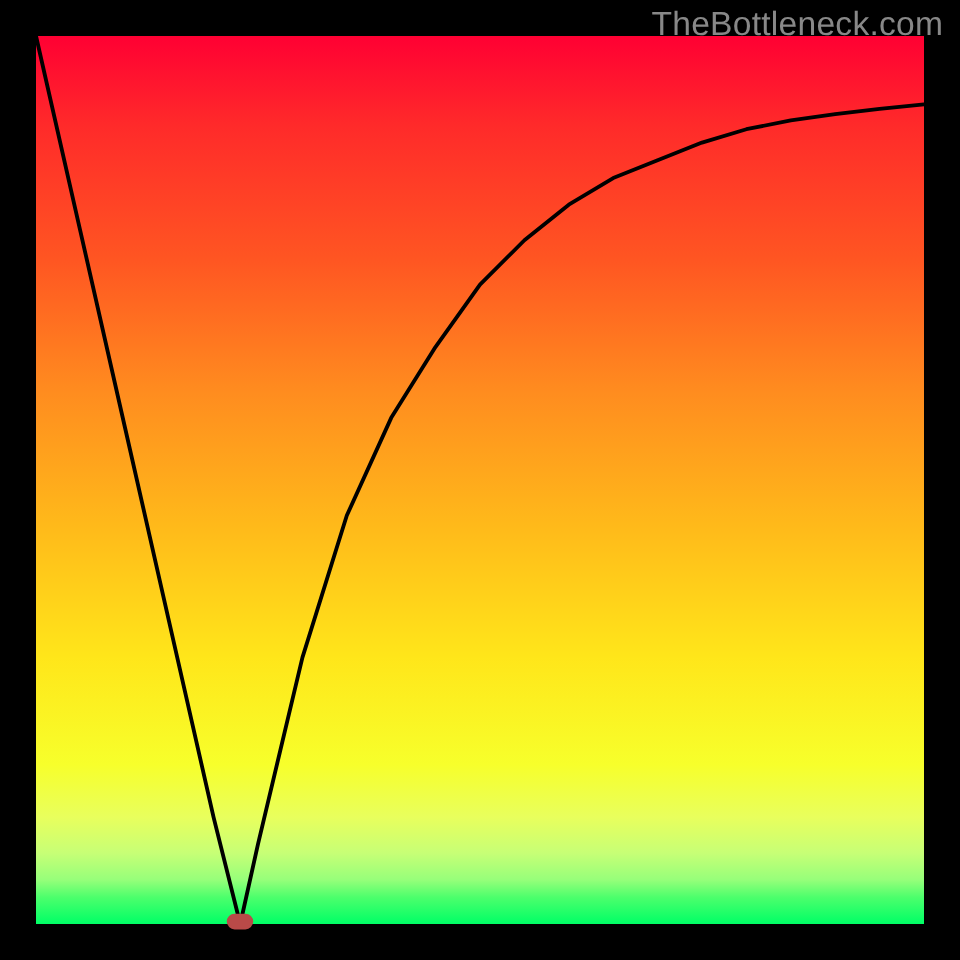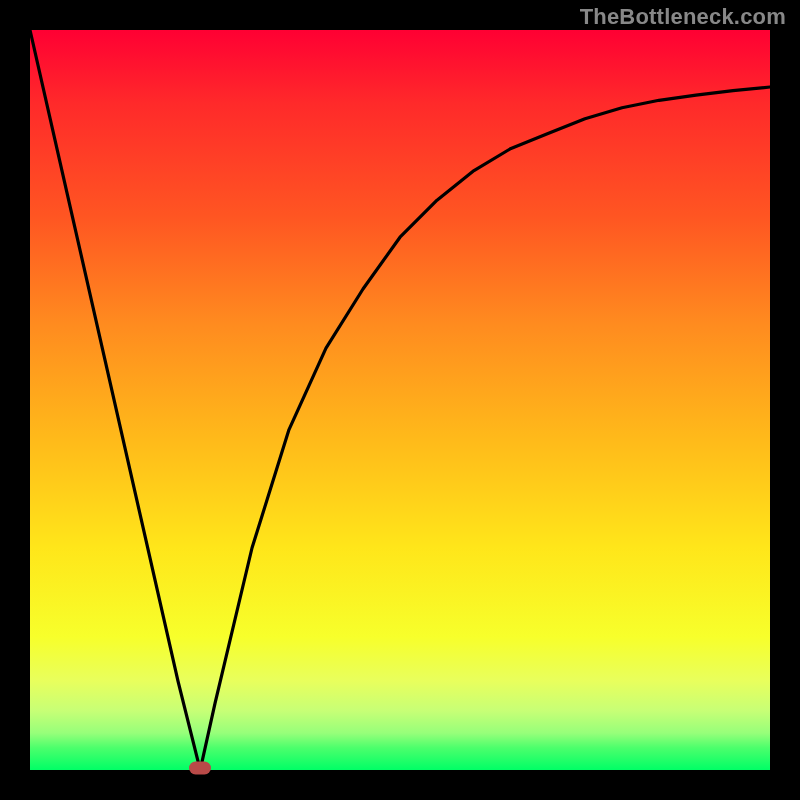--- a/index.html
+++ b/index.html
@@ -38,22 +38,22 @@
       #97ff7a 95%,
       #4cff6c 97%,
       #00ff66 100%
     );
   }
   .watermark {
     position: absolute;
     top: 4px;
     right: 14px;
     color: #888888;
-    font-size: 22px;
-    font-weight: 700;
+    font-size: 28px;
+    font-weight: 400;
     letter-spacing: 0.2px;
     user-select: none;
   }
   svg.curve {
     position: absolute;
     left: 0;
     top: 0;
     width: 740px;
     height: 740px;
     overflow: visible;

